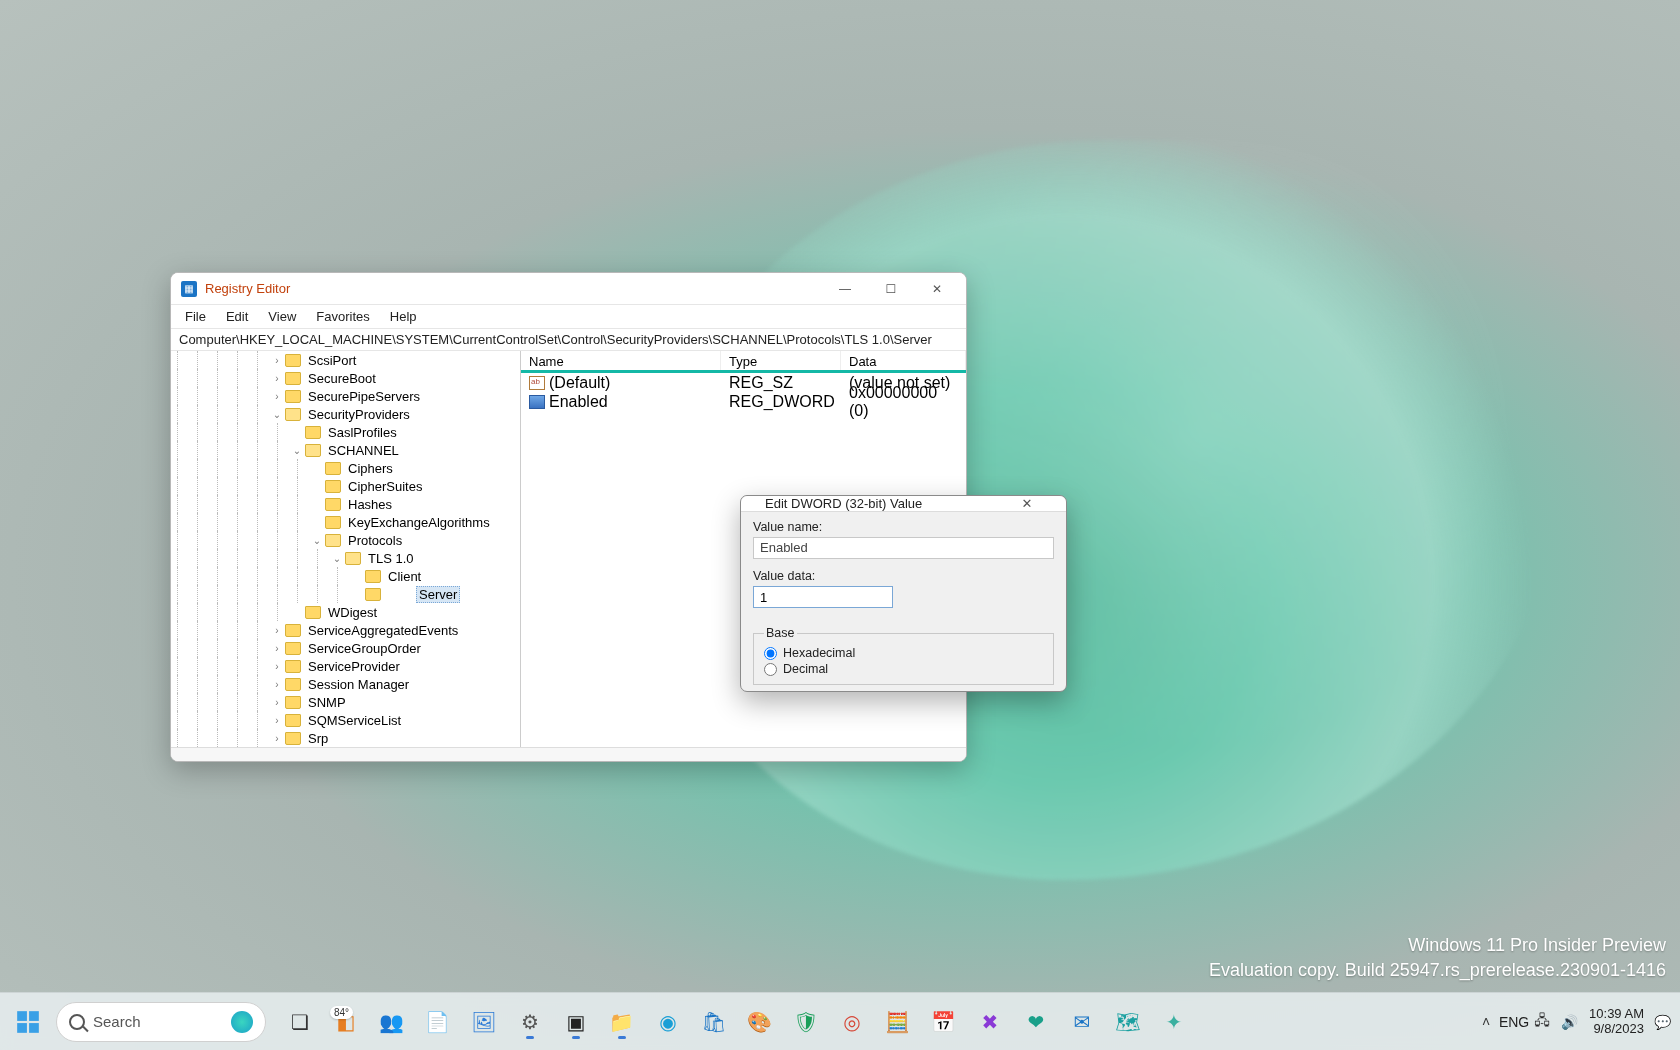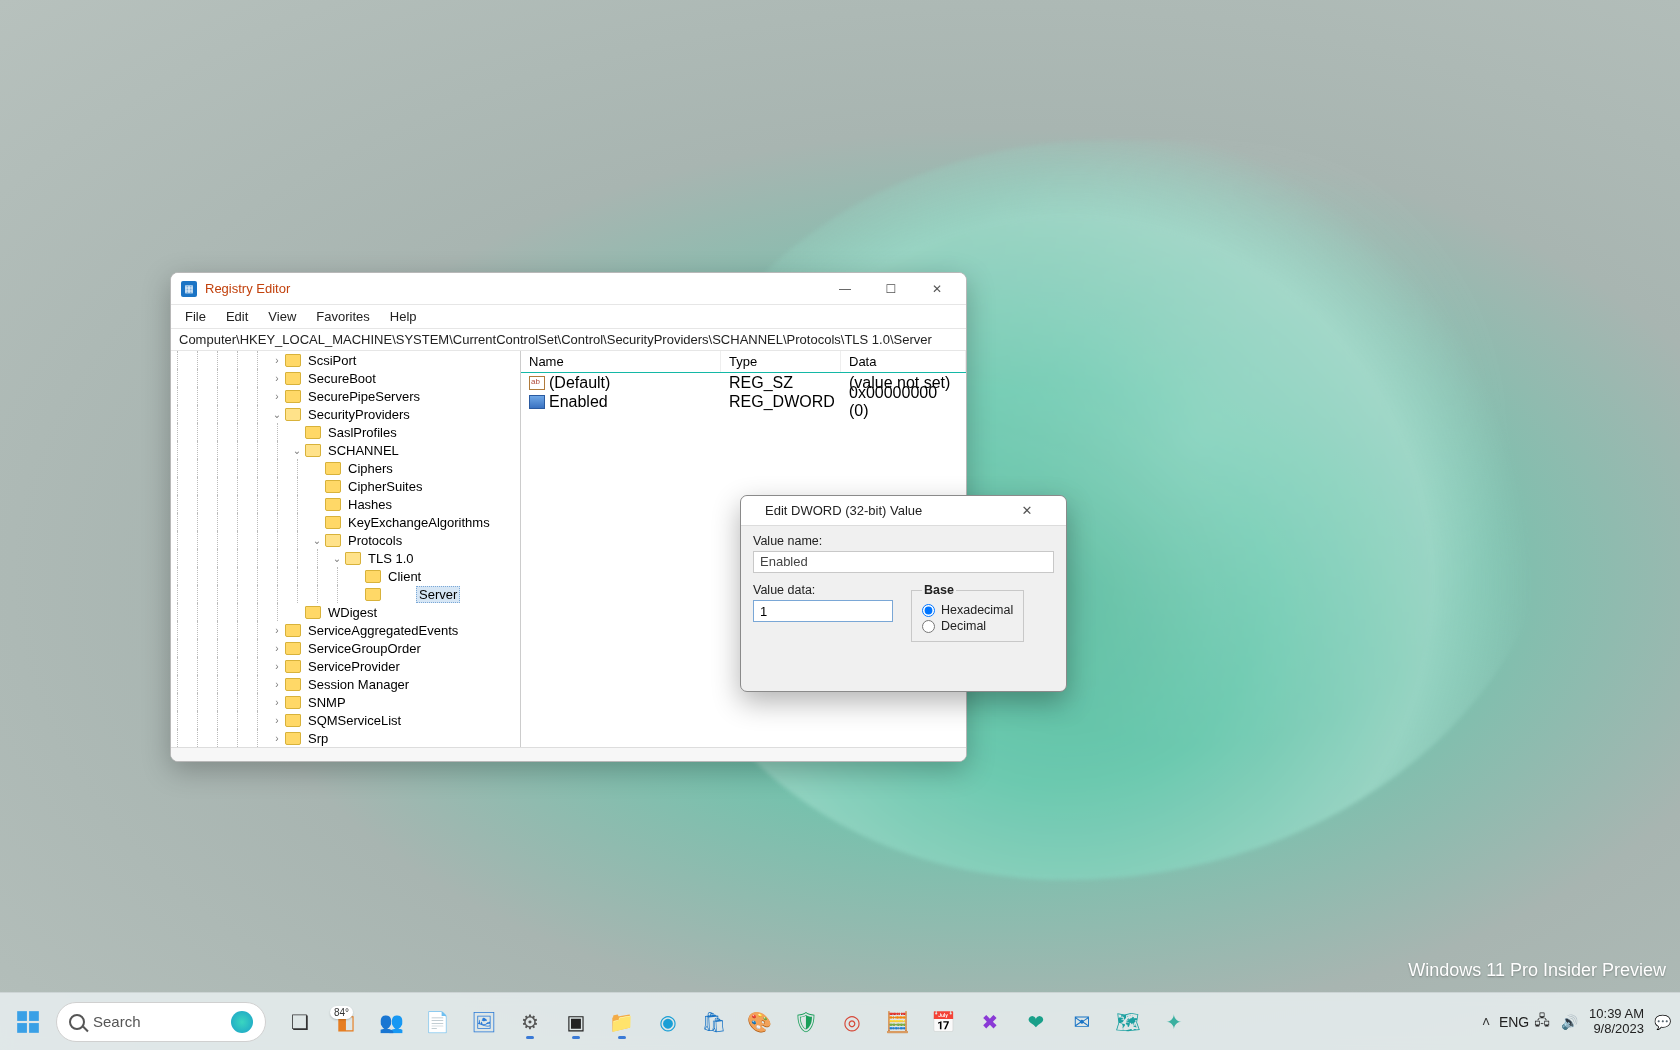--- a/index.html
+++ b/index.html
@@ -54,21 +54,21 @@
 .list-pane { flex: 1; overflow: auto; background: #fff; font-size: 13px; }
 
 .tree-node { height: 18px; display: flex; align-items: center; white-space: nowrap; }
 .tree-node .expander { width: 12px; text-align: center; color: #7a7a7a; font-size: 10px; display: inline-block; }
 .tree-node .folder-icon { width: 16px; height: 13px; background: #ffd867; border: 1px solid #d8b23a; border-radius: 1px 1px 2px 2px; margin: 0 4px 0 2px; position: relative; }
 .tree-node .folder-icon.open { background: #ffe28a; }
 .tree-node .label { padding: 16px 3px; }
 .tree-node.selected .label { background: #d6e6f5; border: 1px dotted #7aa7d6; padding: 0 2px; margin-left: 31px; }
 .tree-vline-spacer { display:inline-block; width:14px; border-left:1px dotted #bbb; height:18px; margin-left:6px; }
 
-.list-header { display: flex; height: 22px; border-bottom: 1px solid #14b8a6; background: #fff; font-size: 13px; }
+.list-header { display: flex; height: 22px; border-bottom: 3px solid #14b8a6; background: #fff; font-size: 13px; }
 .list-header div { padding: 3px 8px; border-right: 1px solid #eee; }
 .col-name { width: 200px; }
 .col-type { width: 120px; }
 .col-data { flex: 1; }
 .list-row { display: flex; height: 19px; align-items: center; }
 .list-row div { padding: 0 8px; font-size: 16px; }
 .val-icon { width: 16px; height: 14px; display:inline-block; margin-right:4px; border:1px solid #b07a3a; background:#fff; position:relative; vertical-align:middle; }
 .val-icon.str::after { content:"ab"; font-size:8px; color:#b04a3a; position:absolute; left:1px; top:0; }
 .val-icon.dw { background: linear-gradient(#6fa7e6,#3a72c1); border-color:#2a5aa0; }
 
@@ -85,27 +85,27 @@
   height: 30px; display: flex; align-items: center; padding: 0 24px;
   background: #fff; border-bottom: 1px solid #dcdcdc; font-size: 13px; border-radius: 7px 7px 0 0;
 }
 .dword-dialog .dlg-close { margin-left: auto; width: 30px; text-align: center; color: #555; }
 .dword-dialog .dlg-body { flex: 1; padding: 8px 12px 10px 12px; }
 .dword-dialog .field-label { font-size: 12.5px; margin-bottom: 3px; }
 .dword-dialog .ro-input {
   width: 100%; height: 22px; background: #fff; border: 1px solid #c8c8c8;
   padding: 2px 6px; font-size: 13px; color: #444;
 }
-.dword-dialog .row2 { display: flex; gap: 18px; margin-top: 10px; }
+.dword-dialog .row2 { display: flex; gap: 18px; margin-top: 10px; flex-direction: column; }
 .dword-dialog .valuedata { width: 140px; }
 .dword-dialog .valuedata input {
   width: 100%; height: 22px; border: 1px solid #7aa7d6; padding: 2px 6px; font-size: 13px;
 }
 .dword-dialog fieldset { border: 1px solid #c8c8c8; padding: 4px 10px 8px 10px; }
-.dword-dialog fieldset legend { font-size: 12.5px; padding: 0 2px; font-weight: bold; }
+.dword-dialog fieldset legend { font-size: 12.5px; padding: 0 2px; }
 .dword-dialog .radio-row { display: flex; align-items: center; gap: 6px; font-size: 12.5px; margin-top: 2px; }
 .dword-dialog .dlg-buttons { padding: 0 12px 12px 0; display: flex; justify-content: flex-end; gap: 10px; }
 .dword-dialog .btn {
   width: 78px; height: 24px; background: #fdfdfd; border: 1px solid #adadad; font-size: 13px;
 }
 
 
 .taskbar {
   position: absolute; left: 0; right: 0; bottom: 0; height: 58px;
   background: rgba(232,238,240,0.85); backdrop-filter: blur(6px);
@@ -132,20 +132,21 @@
 .tray .clock { text-align:right; line-height:1.15; font-size:13px; }
 .tray .ic { width:18px; height:18px; display:inline-flex; align-items:center; justify-content:center; font-size:14px; }
 </style>
 </head>
 <body>
 
 <div class="desktop-swirl"></div>
 
 <div class="watermark">
   <div>Windows 11 Pro Insider Preview</div>
+  <div>Evaluation copy. Build 25947.rs_prerelease.230901-1416</div>
 </div>
 
 <div class="regedit">
   <div class="titlebar">
     <span class="app-icon">▦</span>
     <span class="title">Registry Editor</span>
     <div class="win-controls">
       <div class="win-btn">—</div>
       <div class="win-btn">☐</div>
       <div class="win-btn">✕</div>

